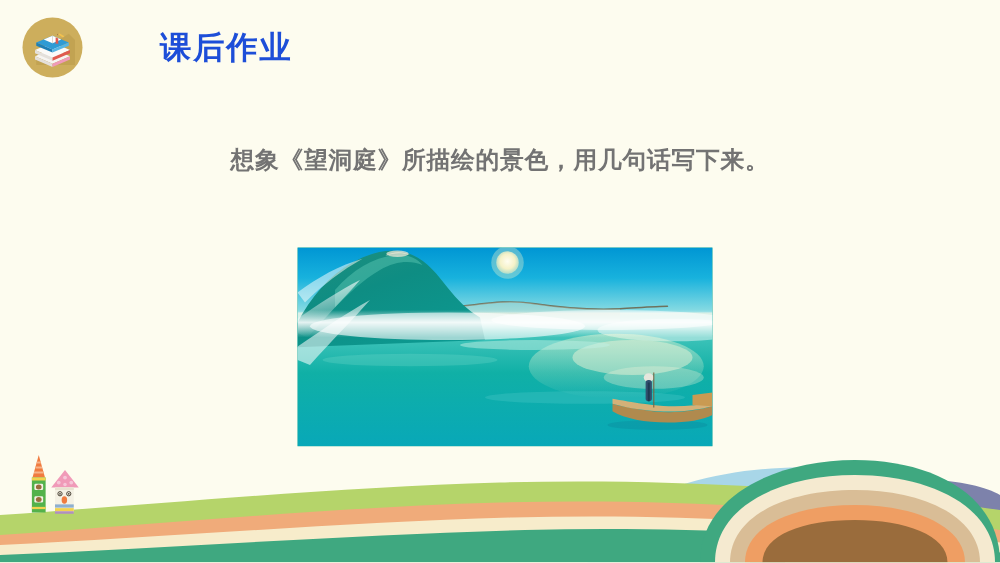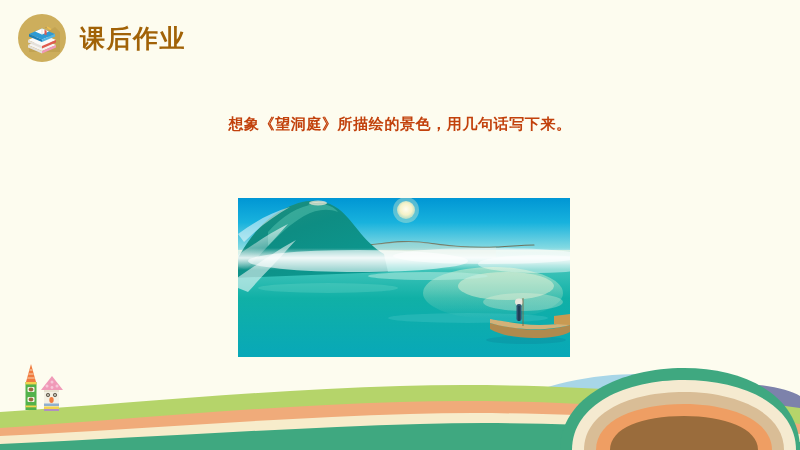--- a/index.html
+++ b/index.html
@@ -40,39 +40,40 @@
   #badge-icon .glyph {
     position:absolute;
     inset:0;
     display:flex;
     align-items:center;
     justify-content:center;
   }
   #slide-title {
     font-size:25px;
     font-weight:bold;
-    color:#a16207;
+    color:#1d4ed8;
     letter-spacing:1.5px;
     line-height:1;
     white-space:nowrap;
     font-family:"Liberation Sans","DejaVu Sans",sans-serif;
+    margin-left:48px;
   }
 
   
   #prompt-line {
     position:absolute;
     left:0; right:0;
     top:115px;
     text-align:center;
     z-index:5;
   }
   #prompt-text {
-    font-size:15px;
+    font-size:19px;
     font-weight:bold;
-    color:#c2410c;
+    color:#737373;
     letter-spacing:0.6px;
     white-space:nowrap;
     font-family:Liberation Serif, serif;
   }
 
   
   #illustration {
     position:absolute;
     left:238px;
     top:198px;

